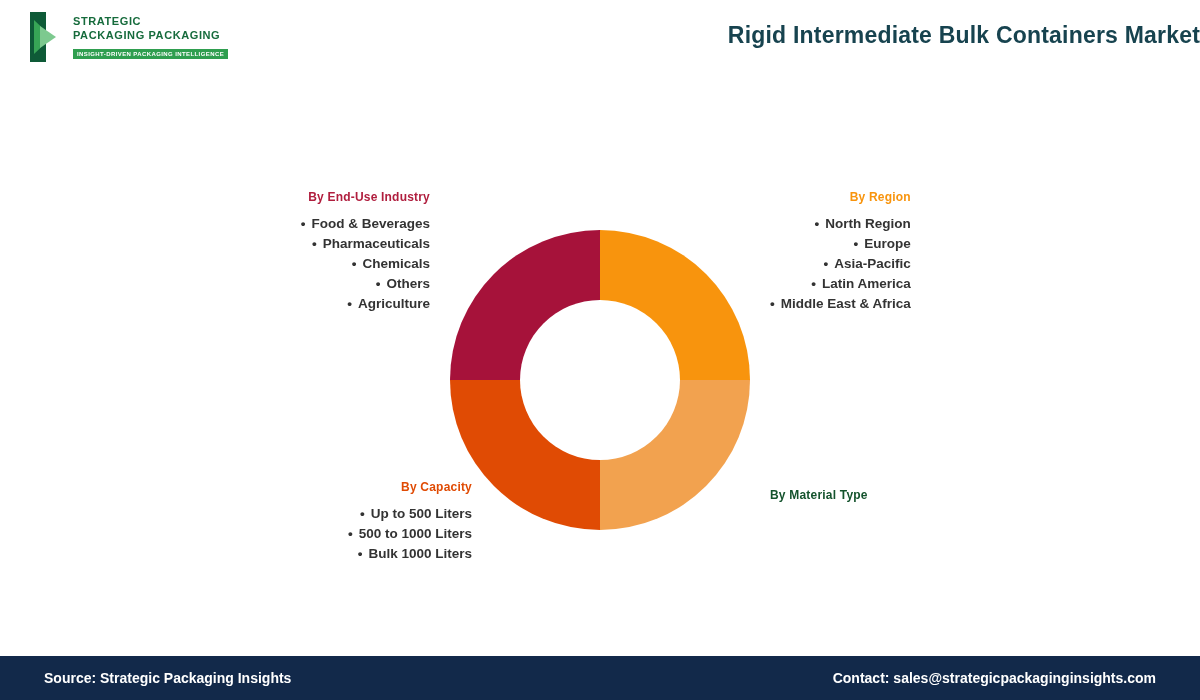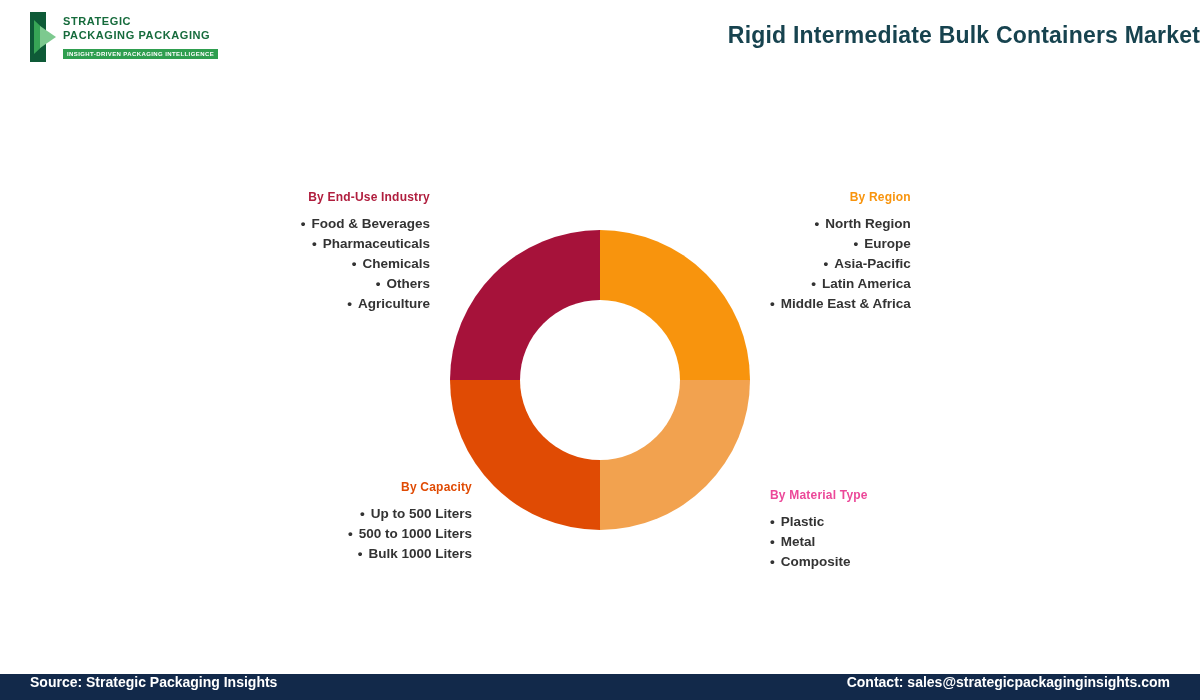--- a/index.html
+++ b/index.html
@@ -14,21 +14,21 @@
     overflow: hidden;
   }
 
   
   .logo {
     position: absolute;
     left: 30px;
     top: 12px;
     display: flex;
     align-items: flex-start;
-    gap: 5px;
+    gap: 15px;
   }
   .logo-icon { display: block; }
   .logo-text { padding-top: 2px; }
   .logo-line {
     font-size: 11px;
     font-weight: bold;
     letter-spacing: 0.6px;
     color: #166B3C;
     line-height: 14px;
   }
@@ -96,27 +96,27 @@
   .sec-top-right   { left: 770px;  top: 190px; text-align: right; }
   .sec-bottom-left { right: 728px; top: 480px; text-align: right; }
   .sec-bottom-right{ left: 770px;  top: 488px; text-align: left; }
 
   
   .footer {
     position: absolute;
     left: 0;
     right: 0;
     bottom: 0;
-    height: 26px;
+    height: 44px;
     background: #12294A;
     color: #ffffff;
     display: flex;
-    align-items: flex-start;
+    align-items: center;
     justify-content: space-between;
-    padding: 0 30px;
+    padding: 0 44px;
     font-size: 14px;
     font-weight: 600;
   }
 </style>
 </head>
 <body>
 
 <div class="canvas">
 
   <div class="logo">
@@ -161,26 +161,21 @@
   <div class="section sec-bottom-left">
     <h2 style="color: rgb(224, 75, 4);">By Capacity</h2>
     <ul>
       <li>Up to 500 Liters</li>
       <li>500 to 1000 Liters</li>
       <li>Bulk 1000 Liters</li>
     </ul>
   </div>
 
   <div class="section sec-bottom-right">
-    <h2 style="color: #ec4899;">By Material Type</h2>
-    <ul>
-      <li>Plastic</li>
-      <li>Metal</li>
-      <li>Composite</li>
-    </ul>
+    <h2 style="color: #14532d;">By Material Type</h2>
   </div>
 
   <div class="footer" style="background: rgb(18, 41, 74);">
     <span>Source: Strategic Packaging Insights</span>
     <span>Contact: sales@strategicpackaginginsights.com</span>
   </div>
 
 </div>
 
 </body></html>

